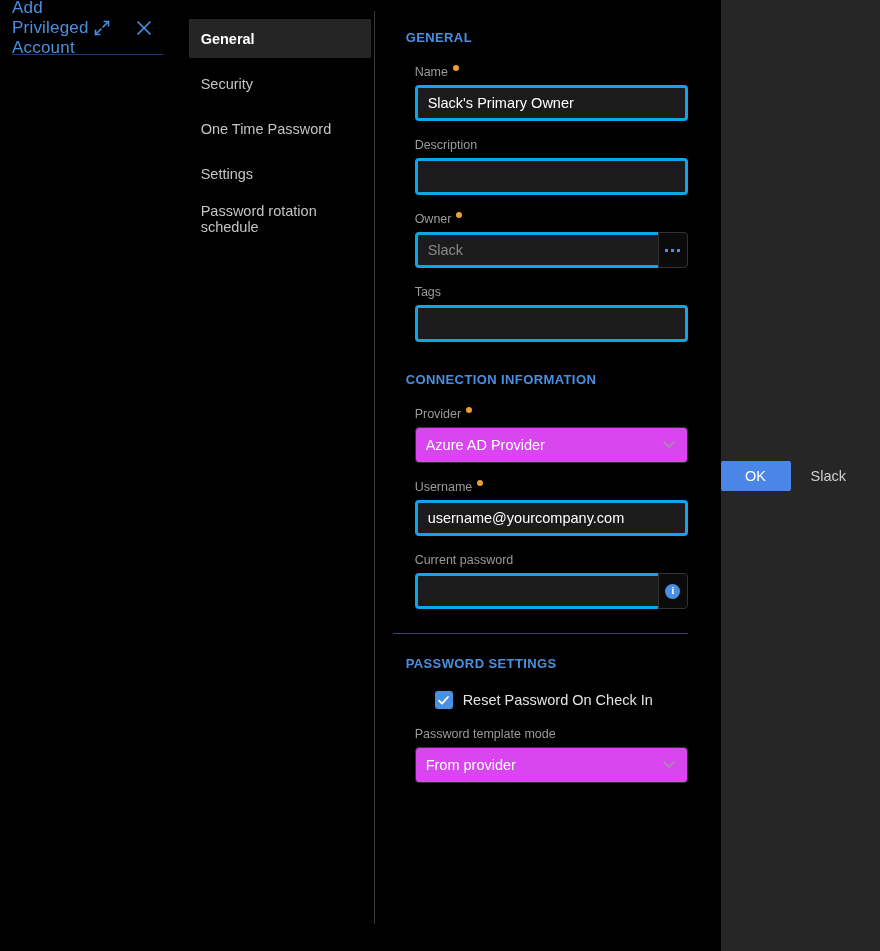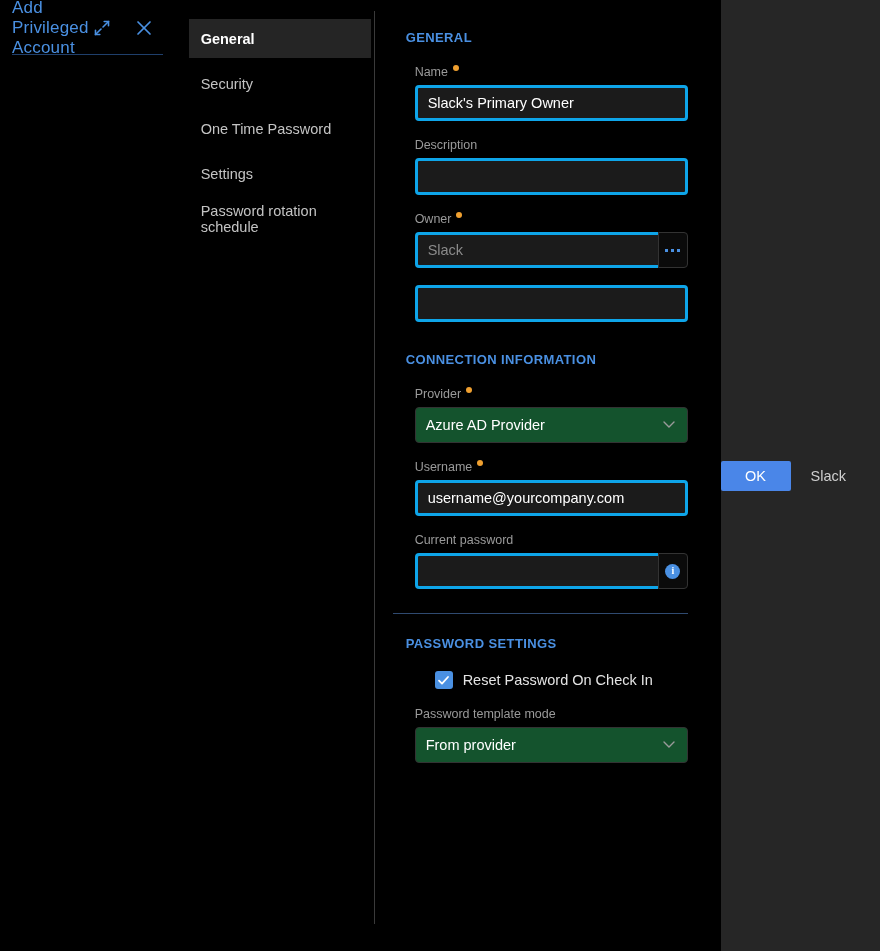--- a/index.html
+++ b/index.html
@@ -139,21 +139,21 @@
     background: #4a90e2;
     color: #ffffff;
     font-size: 10px; font-weight: bold;
     font-family: "Liberation Serif", serif;
     display: flex; align-items: center; justify-content: center;
     line-height: 1;
   }
 
   .select {
     height: 36px;
-    background: #14532d;
+    background: #d946ef;
     border: 1px solid #333333;
     border-radius: 4px;
     color: #ffffff;
     font-size: 14.5px;
     padding: 0 10px;
     display: flex; align-items: center;
     width: 100%;
     cursor: pointer;
   }
   .select .caret { margin-left: auto; }
@@ -289,20 +289,23 @@
             <span class="dots">
                 <i></i>
                 <i></i>
                 <i></i>
               </span>
           </div>
         </div>
       </div>
 
       <div class="field">
+        <div class="field-label">
+          <span>Tags</span>
+        </div>
         <div class="input tall"></div>
       </div>
 
       <div class="section-title" style="margin-top:30px;">CONNECTION INFORMATION</div>
 
       <div class="field">
         <div class="field-label">
           <span>Provider</span>
           <span class="req-dot"></span>
         </div>

